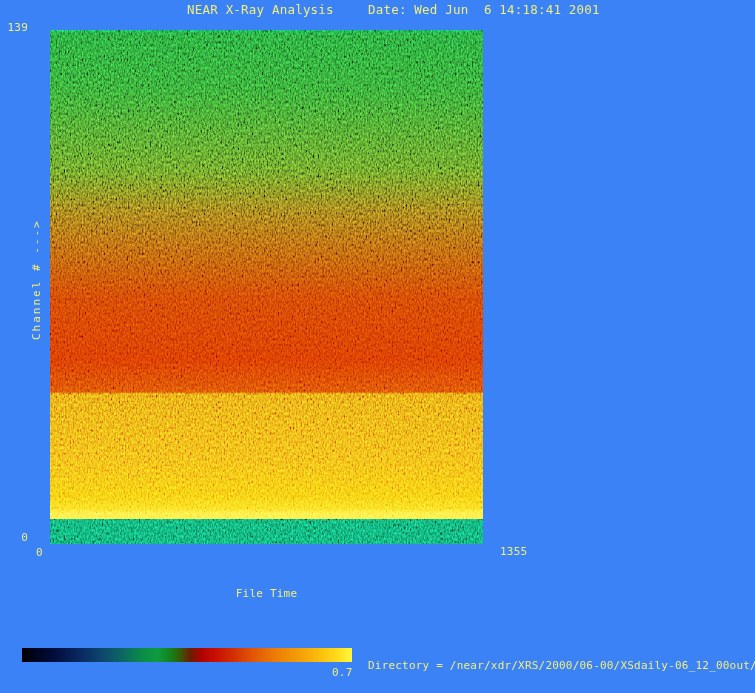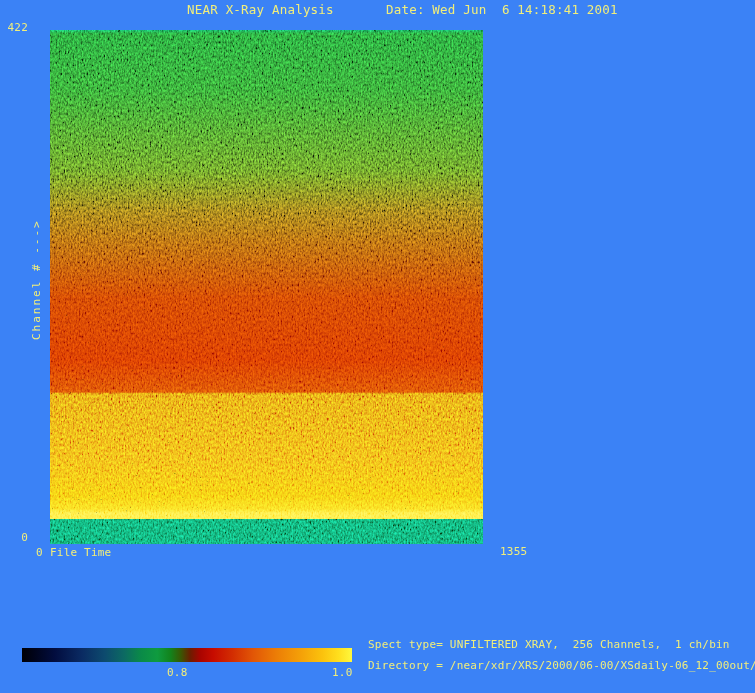--- a/index.html
+++ b/index.html
@@ -31,41 +31,41 @@
   .strip { position:absolute; left:0; top:489px; width:433px; height:25px; }
   .noise-grain { position:absolute; left:0; top:0; mix-blend-mode:overlay; opacity:0.82; }
   .noise-speck { position:absolute; left:0; top:0; opacity:0.65; }
 
   .vlabel {
     position:absolute; left:30px; top:196px; width:16px; height:168px;
     writing-mode:vertical-rl; transform:rotate(180deg);
     font-size:11px; letter-spacing:2px; white-space:pre; text-align:center;
   }
   .r { text-align:right; }
-  .c { text-align:left; }
+  .c { text-align:center;margin-top:41px; }
 
   
   .cbar {
     position:absolute; left:22px; top:648px; width:330px; height:14px;
     background: linear-gradient(90deg,
       #000004 0%, #00041c 4%, #020d3f 10%, #0a2a62 18%, #0d4a6e 25%,
       #0c6a62 31%, #0a8a48 36%, #0f9b3f 41%, #12831c 45%, #375a04 48%,
       #6d1d00 51%, #a90400 54%, #c70c00 58%, #d32f02 64%, #e25606 70%,
       #ec7d06 77%, #f49e08 84%, #fbc20d 91%, #ffdf1e 96%, #fef83e 100%);
   }
 </style>
 </head>
 <body>
 
 <div class="canvas">
 
   <div class="txt hdr" style="left:187px; top:3px;">NEAR X-Ray Analysis</div>
-  <div class="txt hdr" style="left:386px; top:3px;">Date: Wed Jun  6 14:18:41 2001</div>
+  <div class="txt hdr" style="left:368px; top:3px;">Date: Wed Jun  6 14:18:41 2001</div>
 
-  <div class="txt r" style="left:2px; top:21px; width:26px;">422</div>
+  <div class="txt r" style="left:2px; top:21px; width:26px;">139</div>
   <div class="vlabel">Channel # ---&gt;</div>
   <div class="txt r" style="left:2px; top:531px; width:26px;">0</div>
 
   <div class="plot">
     <div class="spec"></div>
     <div class="strip" style="background: rgb(15, 149, 98);"></div>
 
     <svg class="noise-grain" width="433" height="514" xmlns="http://www.w3.org/2000/svg">
       <filter id="grain" x="0" y="0" width="100%" height="100%">
         <feTurbulence type="fractalNoise" baseFrequency="0.65 0.35" numOctaves="2" seed="7" stitchTiles="stitch"></feTurbulence>
@@ -89,18 +89,17 @@
     </svg>
   </div>
 
   <div class="txt" style="left:36px; top:546px;">0</div>
   <div class="txt c" style="left:50px; top:546px; width:433px;">File Time</div>
   <div class="txt" style="left:500px; top:545px;">1355</div>
 
   <div class="cbar"></div>
   <div class="txt" style="left:20px; top:666px;margin-top:31px;">0.0</div>
   <div class="txt c" style="left:167px; top:666px; width:40px;">0.8</div>
-  <div class="txt" style="left:332px; top:666px;">1.0</div>
+  <div class="txt" style="left:332px; top:666px;">0.7</div>
 
-  <div class="txt" style="left:368px; top:638px;">Spect type= UNFILTERED XRAY,  256 Channels,  1 ch/bin</div>
   <div class="txt" style="left:368px; top:659px;">Directory = /near/xdr/XRS/2000/06-00/XSdaily-06_12_00out/</div>
 
 </div>
 
 </body></html>

